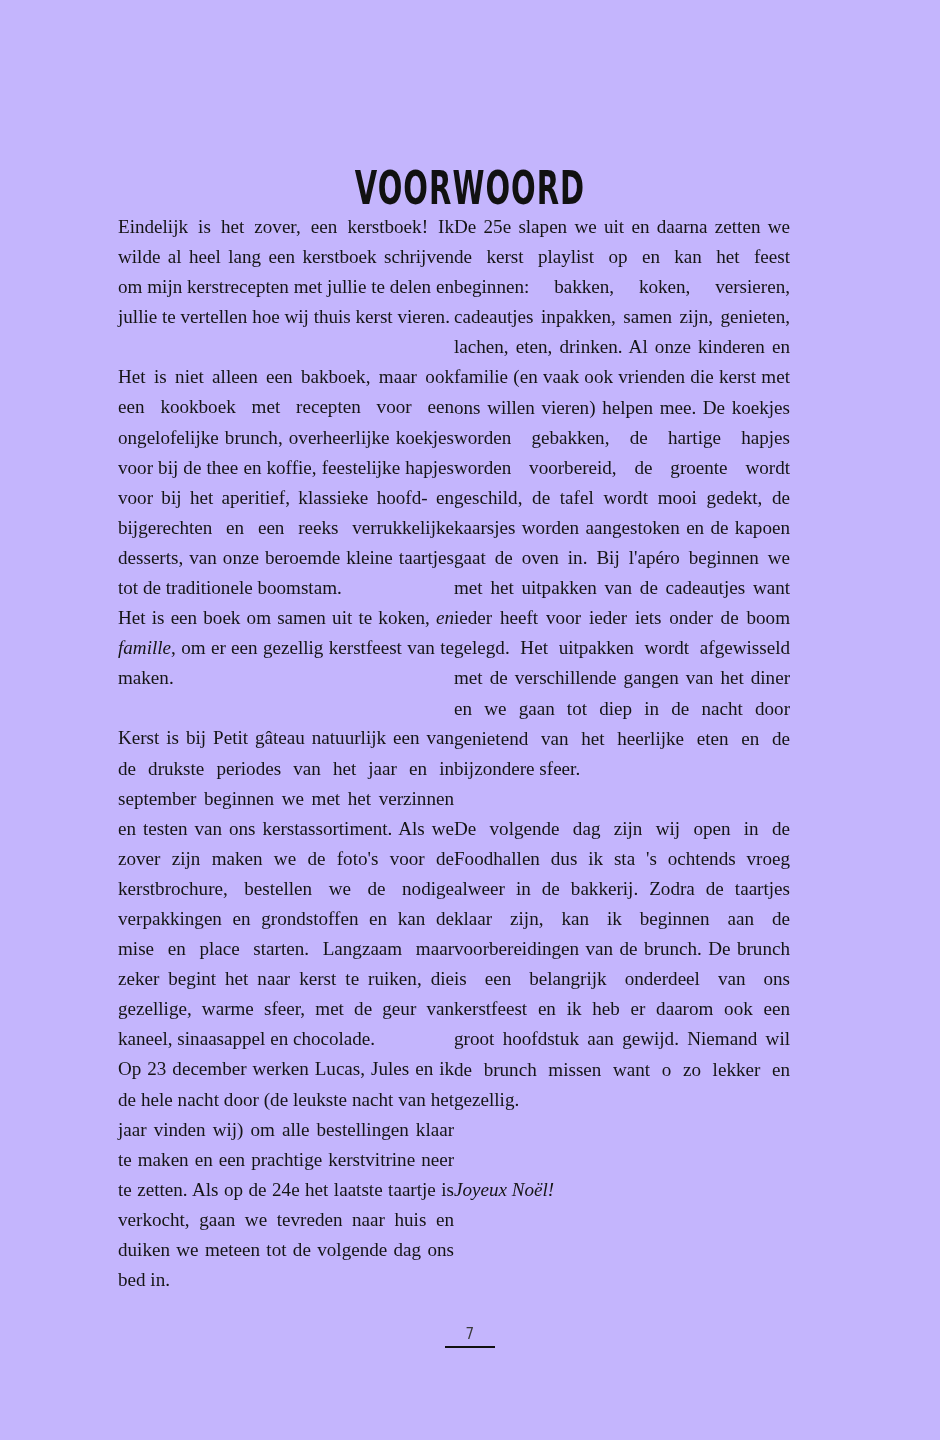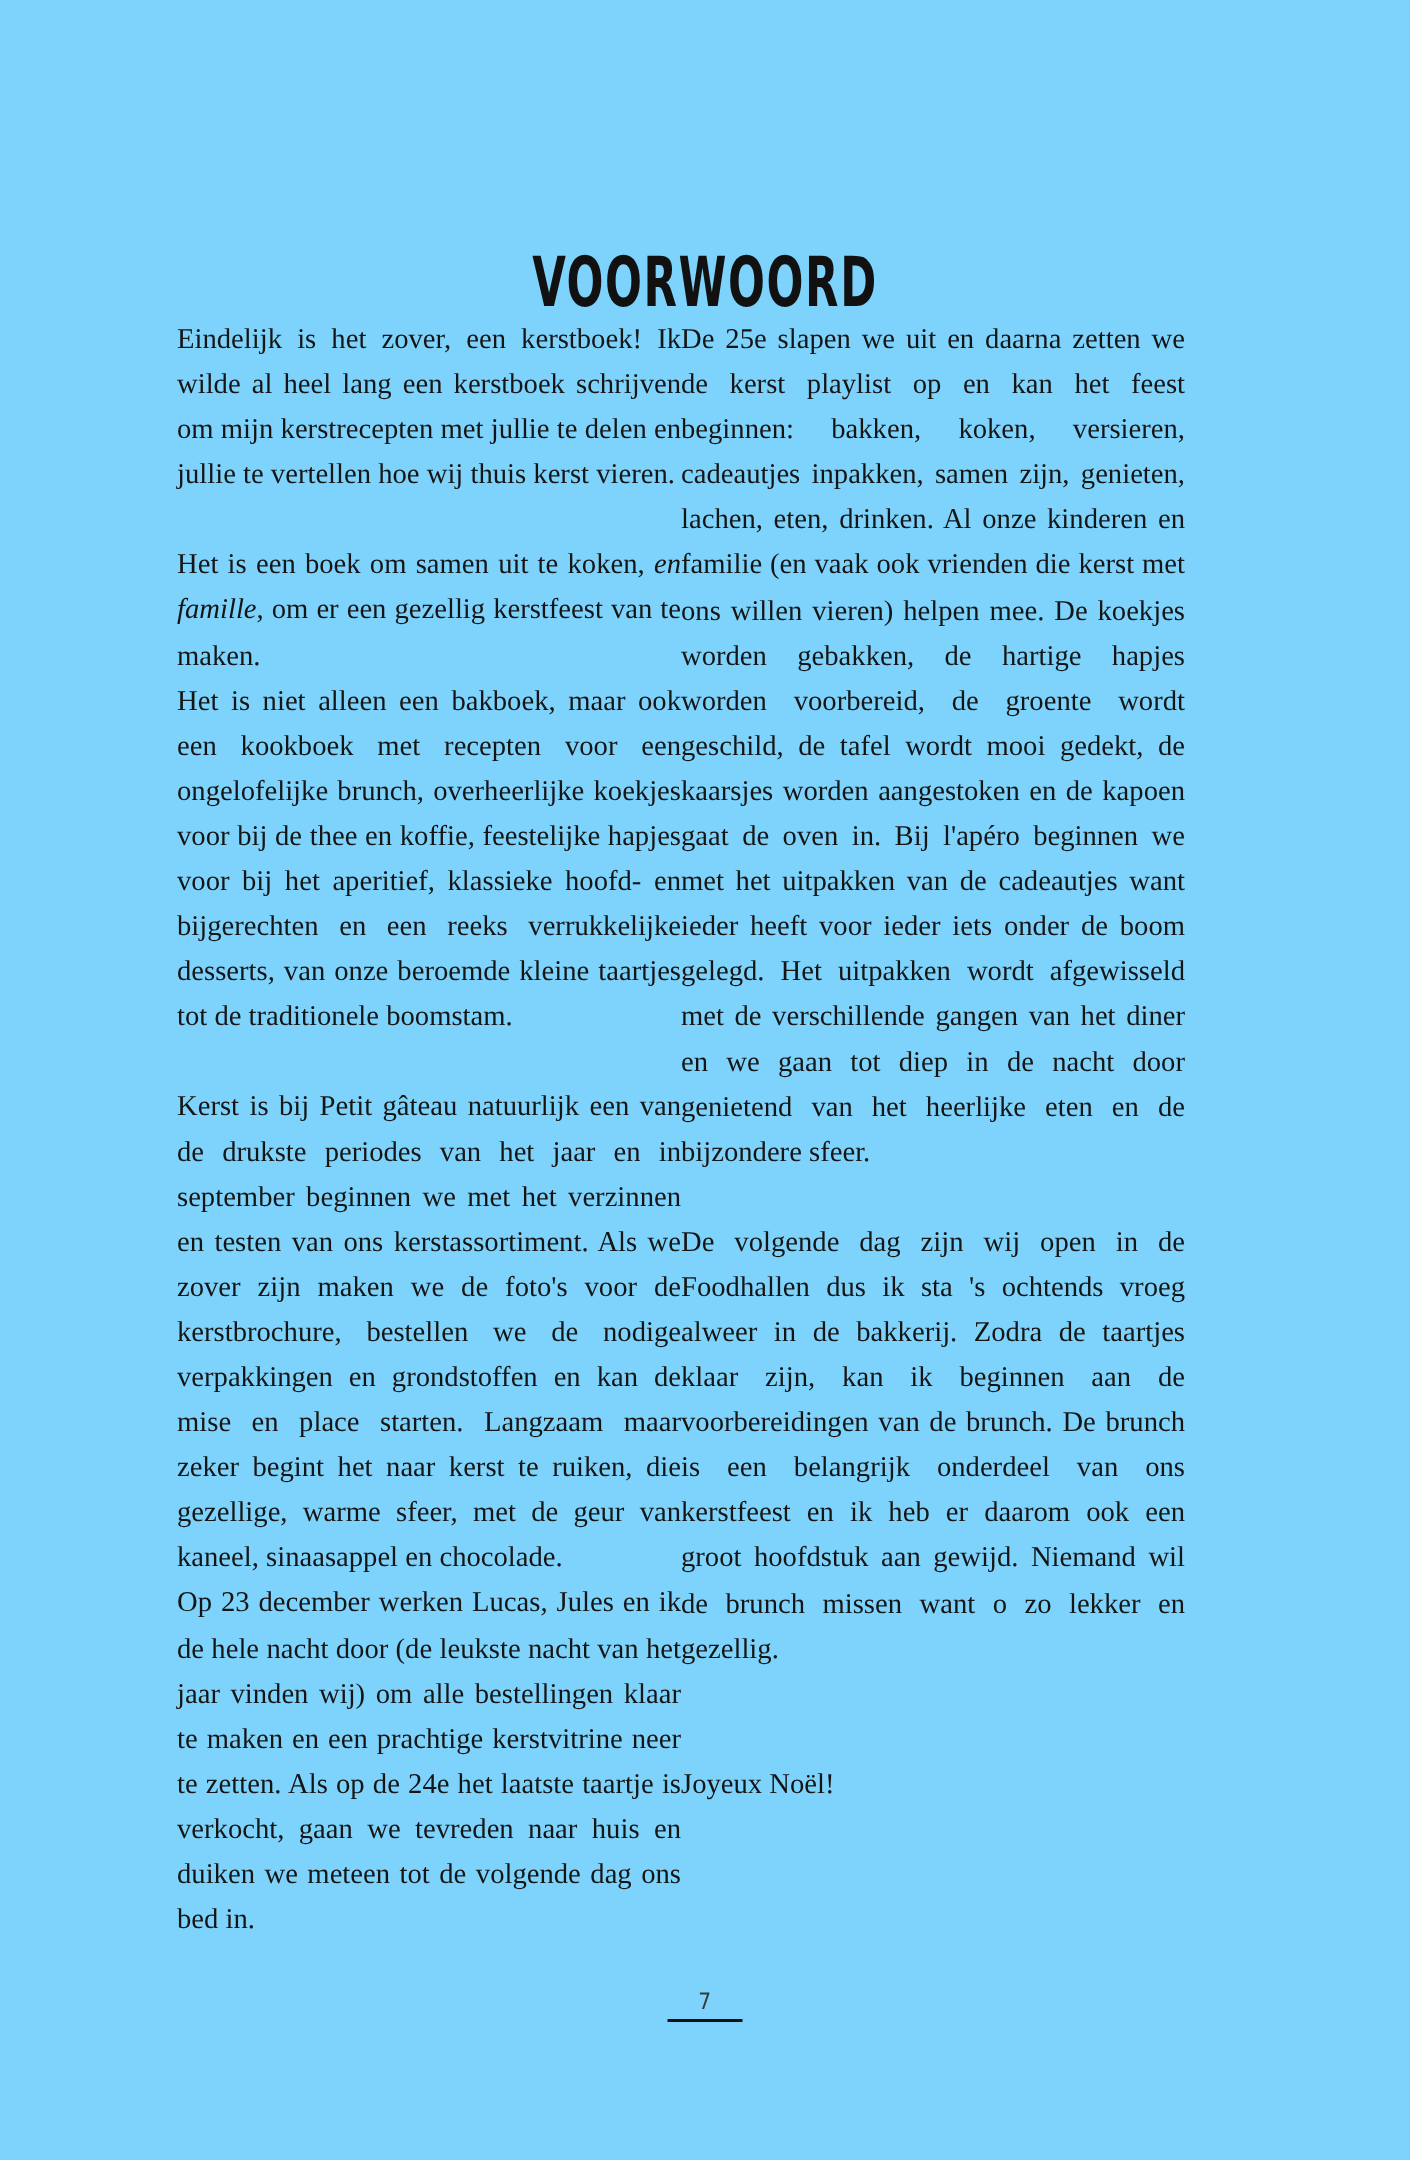--- a/index.html
+++ b/index.html
@@ -5,21 +5,21 @@
   html, body {
     margin: 0;
     padding: 0;
     background: #ffffff;
   }
 
   .page {
     position: relative;
     width: 940px;
     height: 1440px;
-    background: #7dd3fc;
+    background: #c4b5fd;
     box-sizing: border-box;
     overflow: hidden;
   }
 
   
   .page-title {
     position: absolute;
     top: 134px;
     left: 0;
     width: 940px;
@@ -67,20 +67,21 @@
   .column p:last-child,
   .column p {
     text-align-last: left;
   }
 
   .para-gap {
     height: 30px;
   }
 
   .sig {
+    font-style: italic;
   }
 
   em {
     font-style: italic;
   }
 
   
   .footer {
     position: absolute;
     left: 0;
@@ -113,23 +114,23 @@
   <h1 class="page-title">VOORWOORD</h1>
 
   <div class="columns">
 
     <div class="column">
 
       <p>Eindelijk is het zover, een kerstboek! Ik wilde al heel lang een kerstboek schrijven om mijn kerstrecepten met jullie te delen en jullie te vertellen hoe wij thuis kerst vieren.</p>
 
       <div class="para-gap"></div>
 
+      <p>Het is niet alleen een bakboek, maar ook een kookboek met recepten voor een ongelofelijke brunch, overheerlijke koekjes voor bij de thee en koffie, feestelijke hapjes voor bij het aperitief, klassieke hoofd- en bijgerechten en een reeks verrukkelijke desserts, van onze beroemde kleine taartjes tot de traditionele boomstam.</p>
+
       <p><span>Het is een boek om samen uit te koken, </span><em>en famille</em><span>, om er een gezellig kerstfeest van te maken.</span></p>
-
-      <p>Het is niet alleen een bakboek, maar ook een kookboek met recepten voor een ongelofelijke brunch, overheerlijke koekjes voor bij de thee en koffie, feestelijke hapjes voor bij het aperitief, klassieke hoofd- en bijgerechten en een reeks verrukkelijke desserts, van onze beroemde kleine taartjes tot de traditionele boomstam.</p>
 
       <div class="para-gap"></div>
 
       <p>Kerst is bij Petit gâteau natuurlijk een van de drukste periodes van het jaar en in september beginnen we met het verzinnen en testen van ons kerstassortiment. Als we zover zijn maken we de foto's voor de kerstbrochure, bestellen we de nodige verpakkingen en grondstoffen en kan de mise en place starten. Langzaam maar zeker begint het naar kerst te ruiken, die gezellige, warme sfeer, met de geur van kaneel, sinaasappel en chocolade.</p>
 
       <p>Op 23 december werken Lucas, Jules en ik de hele nacht door (de leukste nacht van het jaar vinden wij) om alle bestellingen klaar te maken en een prachtige kerstvitrine neer te zetten. Als op de 24e het laatste taartje is verkocht, gaan we tevreden naar huis en duiken we meteen tot de volgende dag ons bed in.</p>
 
     </div>
 
     <div class="column">

